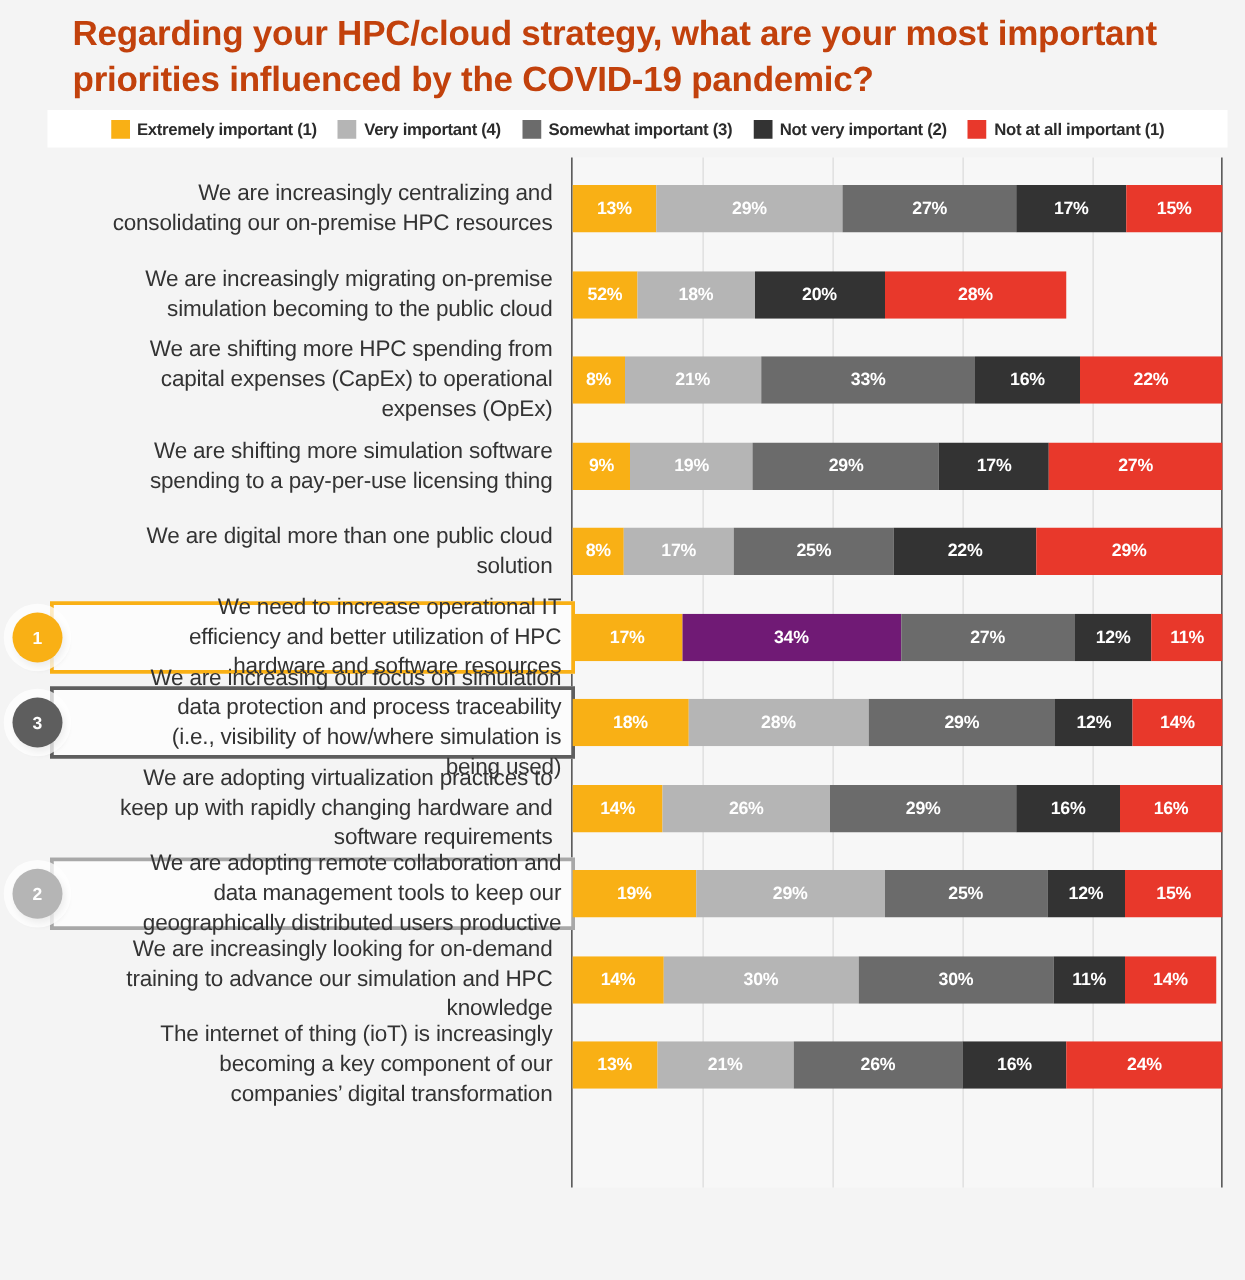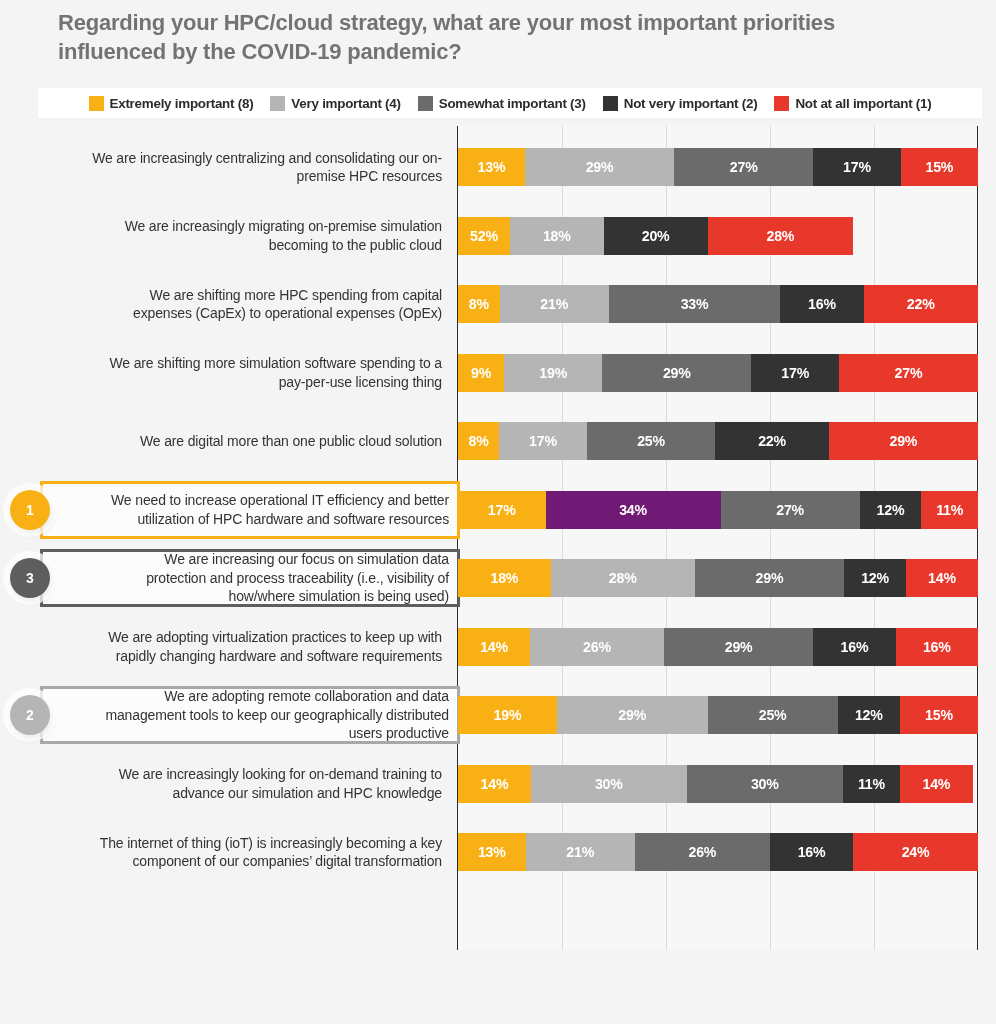--- a/index.html
+++ b/index.html
@@ -13,23 +13,23 @@
   #page {
     position: relative;
     width: 996px; height: 1024px;
     background: #f4f4f4;
   }
 
   
   #title {
     position: absolute;
     left: 58px; top: 8px; width: 890px;
-    font-size: 22px;
+    font-size: 28px;
     font-weight: bold;
-    color: #737373;
+    color: #c2410c;
     line-height: 1.33;
     letter-spacing: -0.2px;
   }
 
   
   #legend {
     position: absolute;
     left: 38px; top: 88px;
     width: 944px; height: 30px;
     background: #ffffff;
@@ -81,21 +81,21 @@
     position: absolute;
     right: 554px;        
     top: 0;
     width: 400px;
     height: 68px;
     display: flex;
     align-items: center;
     justify-content: flex-end;
   }
   .row-label-text {
-    font-size: 14px;
+    font-size: 18px;
     color: #333333;
     line-height: 1.32;
     text-align: right;
     letter-spacing: -0.15px;
     margin-left: 48px;
   }
 
   
   .row.highlight .row-label {
     background: #fcfcfc;
@@ -159,21 +159,21 @@
 </head>
 <body>
 
 <div id="page">
 
   <div id="title">Regarding your HPC/cloud strategy, what are your most important priorities influenced by the COVID-19 pandemic?</div>
 
   <div id="legend">
       <div class="legend-item">
         <span class="legend-swatch" style="background: rgb(249, 176, 21);"></span>
-        <span class="legend-label">Extremely important (8)</span>
+        <span class="legend-label">Extremely important (1)</span>
       </div>
       <div class="legend-item">
         <span class="legend-swatch" style="background: rgb(181, 181, 181);"></span>
         <span class="legend-label">Very important (4)</span>
       </div>
       <div class="legend-item">
         <span class="legend-swatch" style="background: rgb(107, 107, 107);"></span>
         <span class="legend-label">Somewhat important (3)</span>
       </div>
       <div class="legend-item">

